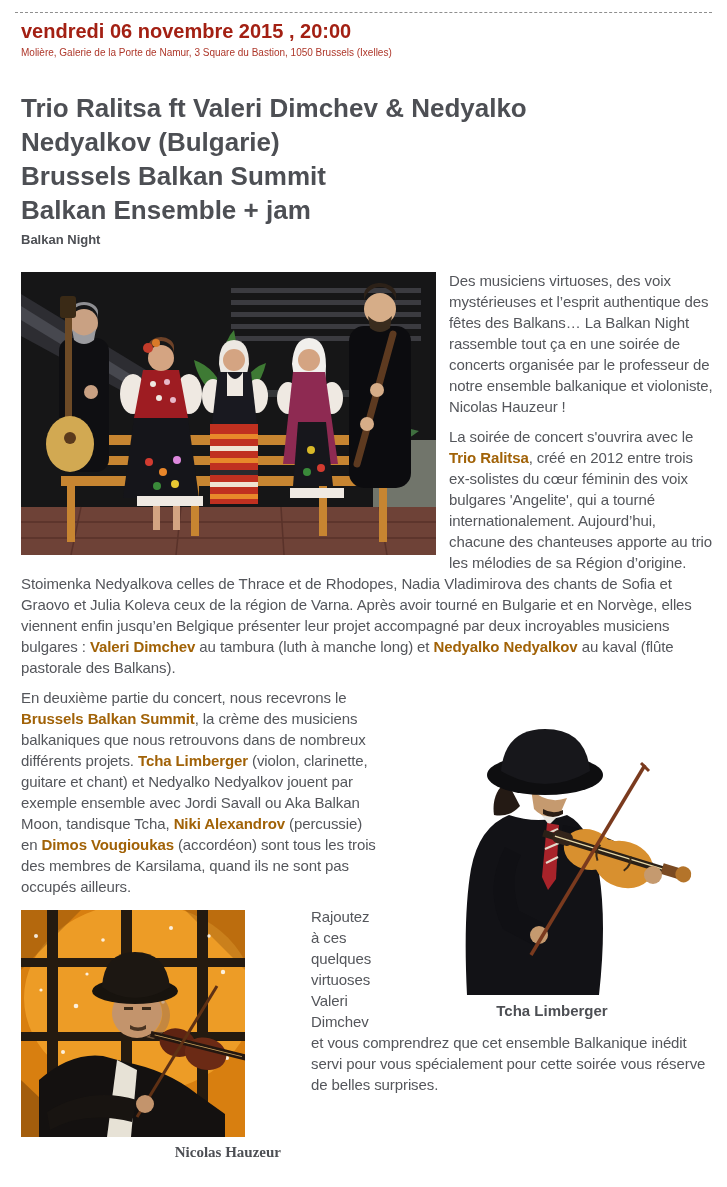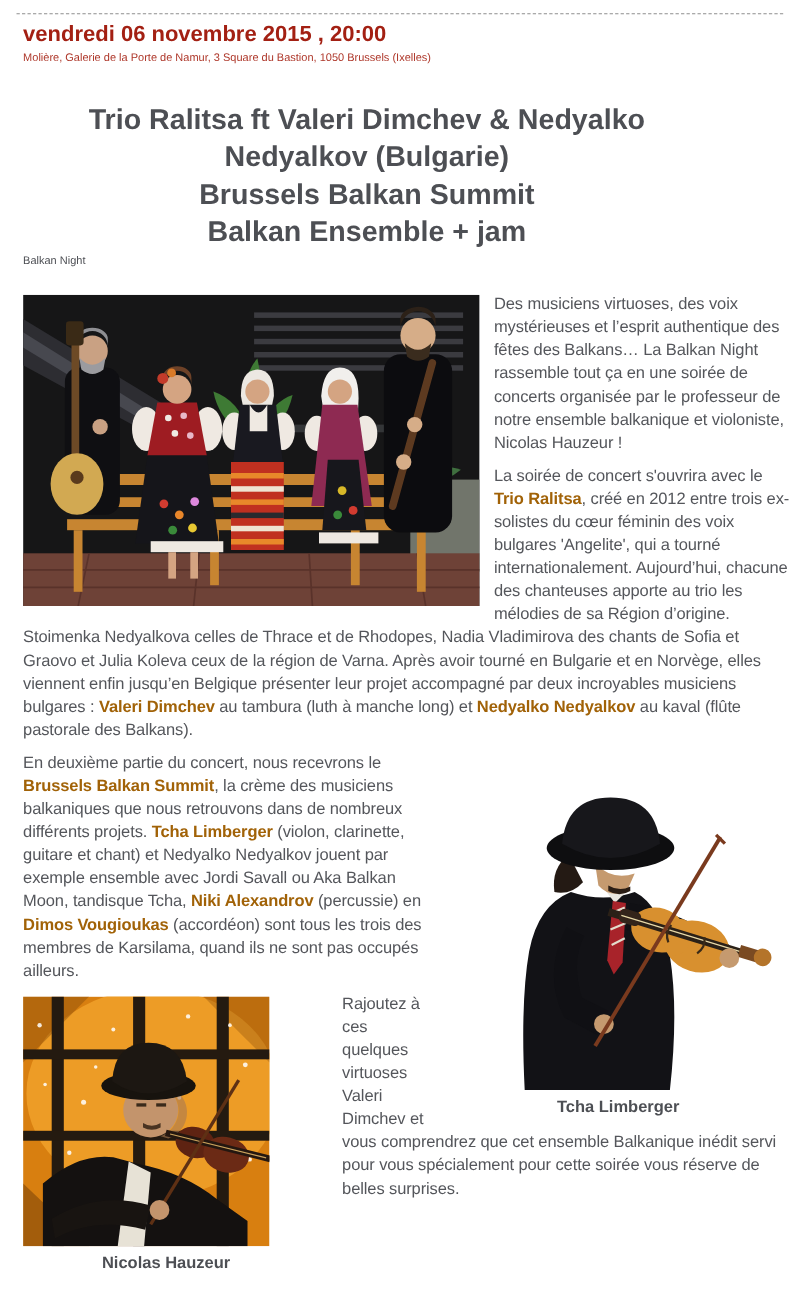--- a/index.html
+++ b/index.html
@@ -9,35 +9,35 @@
     background:#ffffff;
     font-family:"Liberation Sans", sans-serif;
     color:#54565b;
   }
   .top-rule { border-top:1px dashed #8f8f8f; margin:12px 15px 0 15px; }
   .event-header { margin:9px 6px 0 21px; }
   .event-date { color:#a32013; font-weight:bold; font-size:20px; line-height:19px; }
   .event-venue { color:#ae372a; font-size:10px; line-height:18px; margin-top:3px; }
   h1.event-title {
     margin:29px 20px 0 21px; max-width:625px;
-    font-size:26px; line-height:34px; font-weight:bold; color:#4d4f54;text-align:center;
+    font-size:26px; line-height:34px; font-weight:bold; color:#4d4f54;
   }
   .t-line { display:block; }
   .t-line.first { display:inline; }
-  .event-subtitle { margin:5px 0 0 21px; font-size:10px; font-weight:normal; color:#4d4f54; }
+  .event-subtitle { margin:5px 0 0 21px; font-size:13px; font-weight:bold; color:#4d4f54; }
   .content {
-    margin-top:23px; padding:0 4px 0 21px;
+    margin-top:23px; padding:0 14px 0 21px;
     font-size:15px; line-height:21px; letter-spacing:-0.1px; color:#54565b;
   }
   .content p { margin:0 0 9px 0; }
   .content b { color:#a16207; }
   figure { margin:0; padding:0; }
   .fig-group { float:left; width:415px; height:283px; margin:2px 13px 8px 0; }
   .fig-tcha { float:right; width:322px; margin:2px 0 8px 12px; text-align:center; }
-  .fig-nicolas { float:left; width:260px; margin:4px 30px 2px 0; text-align:center; }
+  .fig-nicolas { float:left; width:260px; margin:4px 30px 2px 0; text-align:right;font-family:Liberation Serif, serif; }
   figcaption { font-weight:bold; color:#4d4f54; font-size:15px; margin-top:5px; letter-spacing:0; }
   svg { display:block; }
 </style>
 </head>
 <body>
 
 <div class="page">
 
   <div class="top-rule"></div>
 

